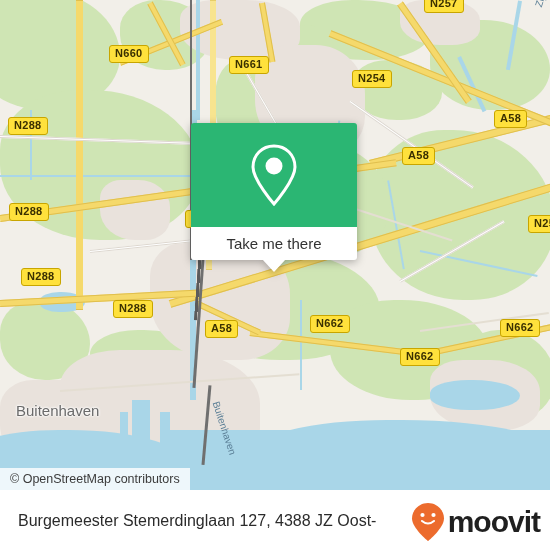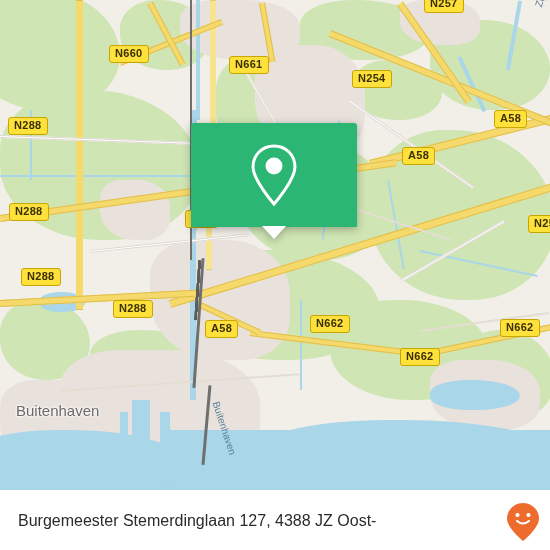--- a/index.html
+++ b/index.html
@@ -241,32 +241,39 @@
     <div class="shield" style="left:400px;top:348px;">N662</div>
     <div class="shield" style="left:500px;top:319px;">N662</div>
 
     <div id="card">
       <div id="card-top">
         <svg width="56" height="66" viewBox="0 0 56 66">
           <path d="M28 4 C16 4 7 13 7 25 C7 38 28 62 28 62 C28 62 49 38 49 25 C49 13 40 4 28 4 Z" fill="none" stroke="#ffffff" stroke-width="3"></path>
           <circle cx="28" cy="24" r="8.5" fill="#ffffff"></circle>
         </svg>
       </div>
+      <div id="card-bottom">
+        <span>Take me there</span>
+      </div>
       <div id="card-tail"></div>
     </div>
 
+    <div id="attrib">
+      <span>© OpenStreetMap contributors</span>
+    </div>
   </div>
 
   <div id="footer">
     <div id="address">
       <span>Burgemeester Stemerdinglaan 127, 4388 JZ Oost-</span><br>
     </div>
     <div id="brand">
       <svg width="34" height="40" viewBox="0 0 34 40">
         <path d="M17 1 C8.2 1 1 8 1 16.4 C1 26 17 39 17 39 C17 39 33 26 33 16.4 C33 8 25.8 1 17 1 Z" fill="#ec6b2d"></path>
         <circle cx="11.5" cy="13" r="2.1" fill="#ffffff"></circle>
         <circle cx="22.5" cy="13" r="2.1" fill="#ffffff"></circle>
         <path d="M11 19 Q17 24 23 19" fill="none" stroke="#ffffff" stroke-width="2.1" stroke-linecap="round"></path>
       </svg>
+      <span id="brand-word">moovit</span>
     </div>
   </div>
 
 </div>
 
 </body></html>

